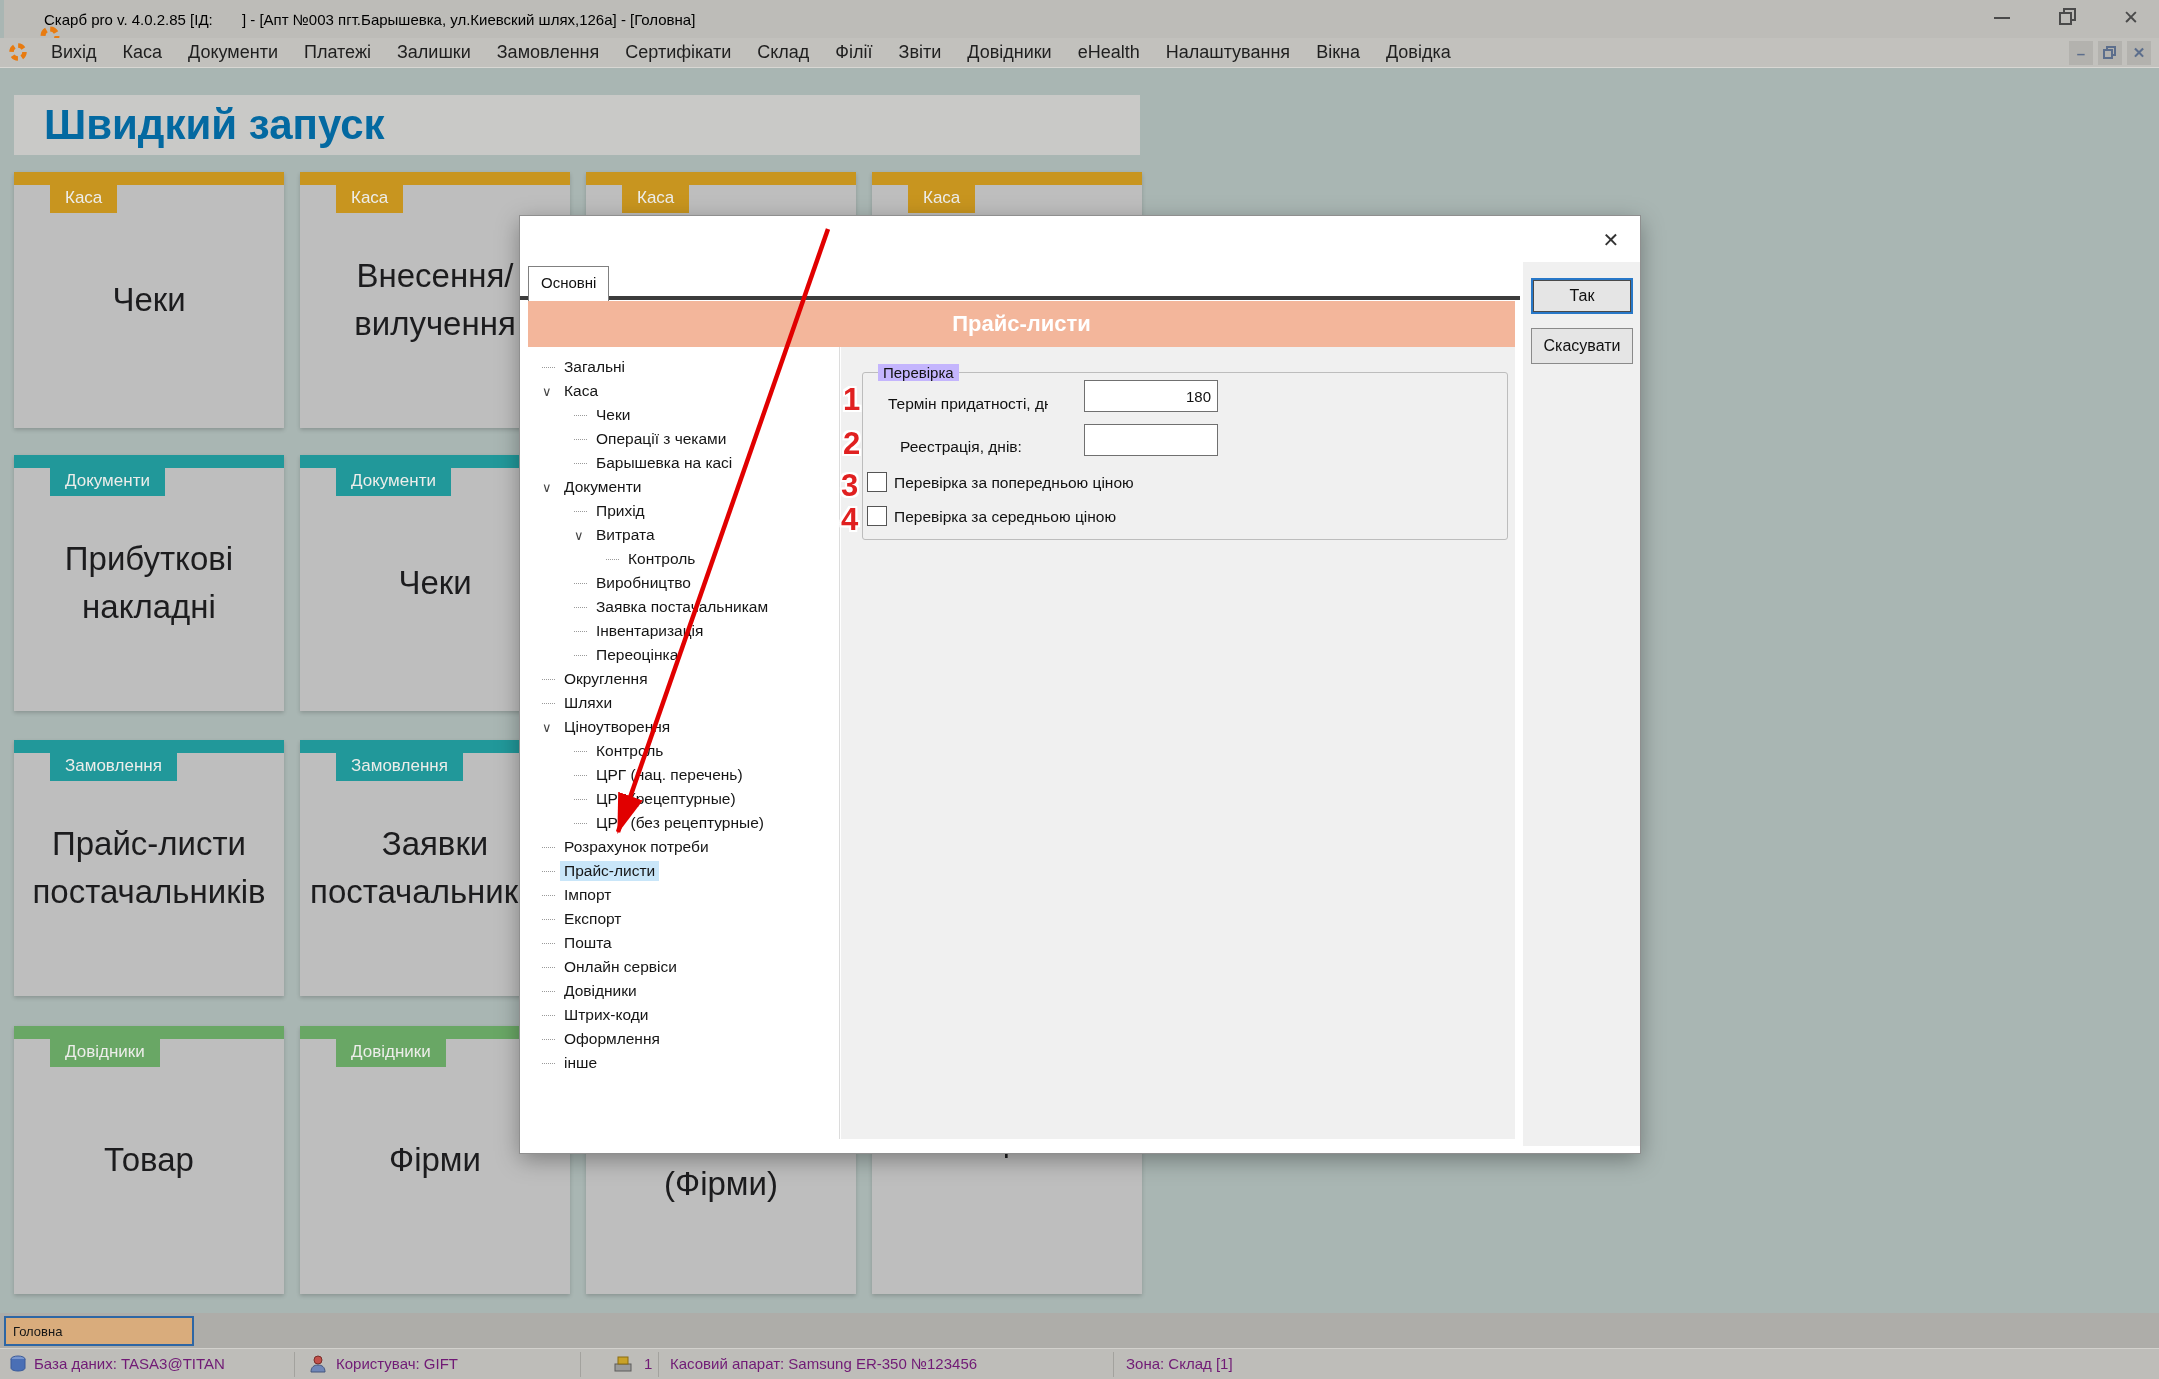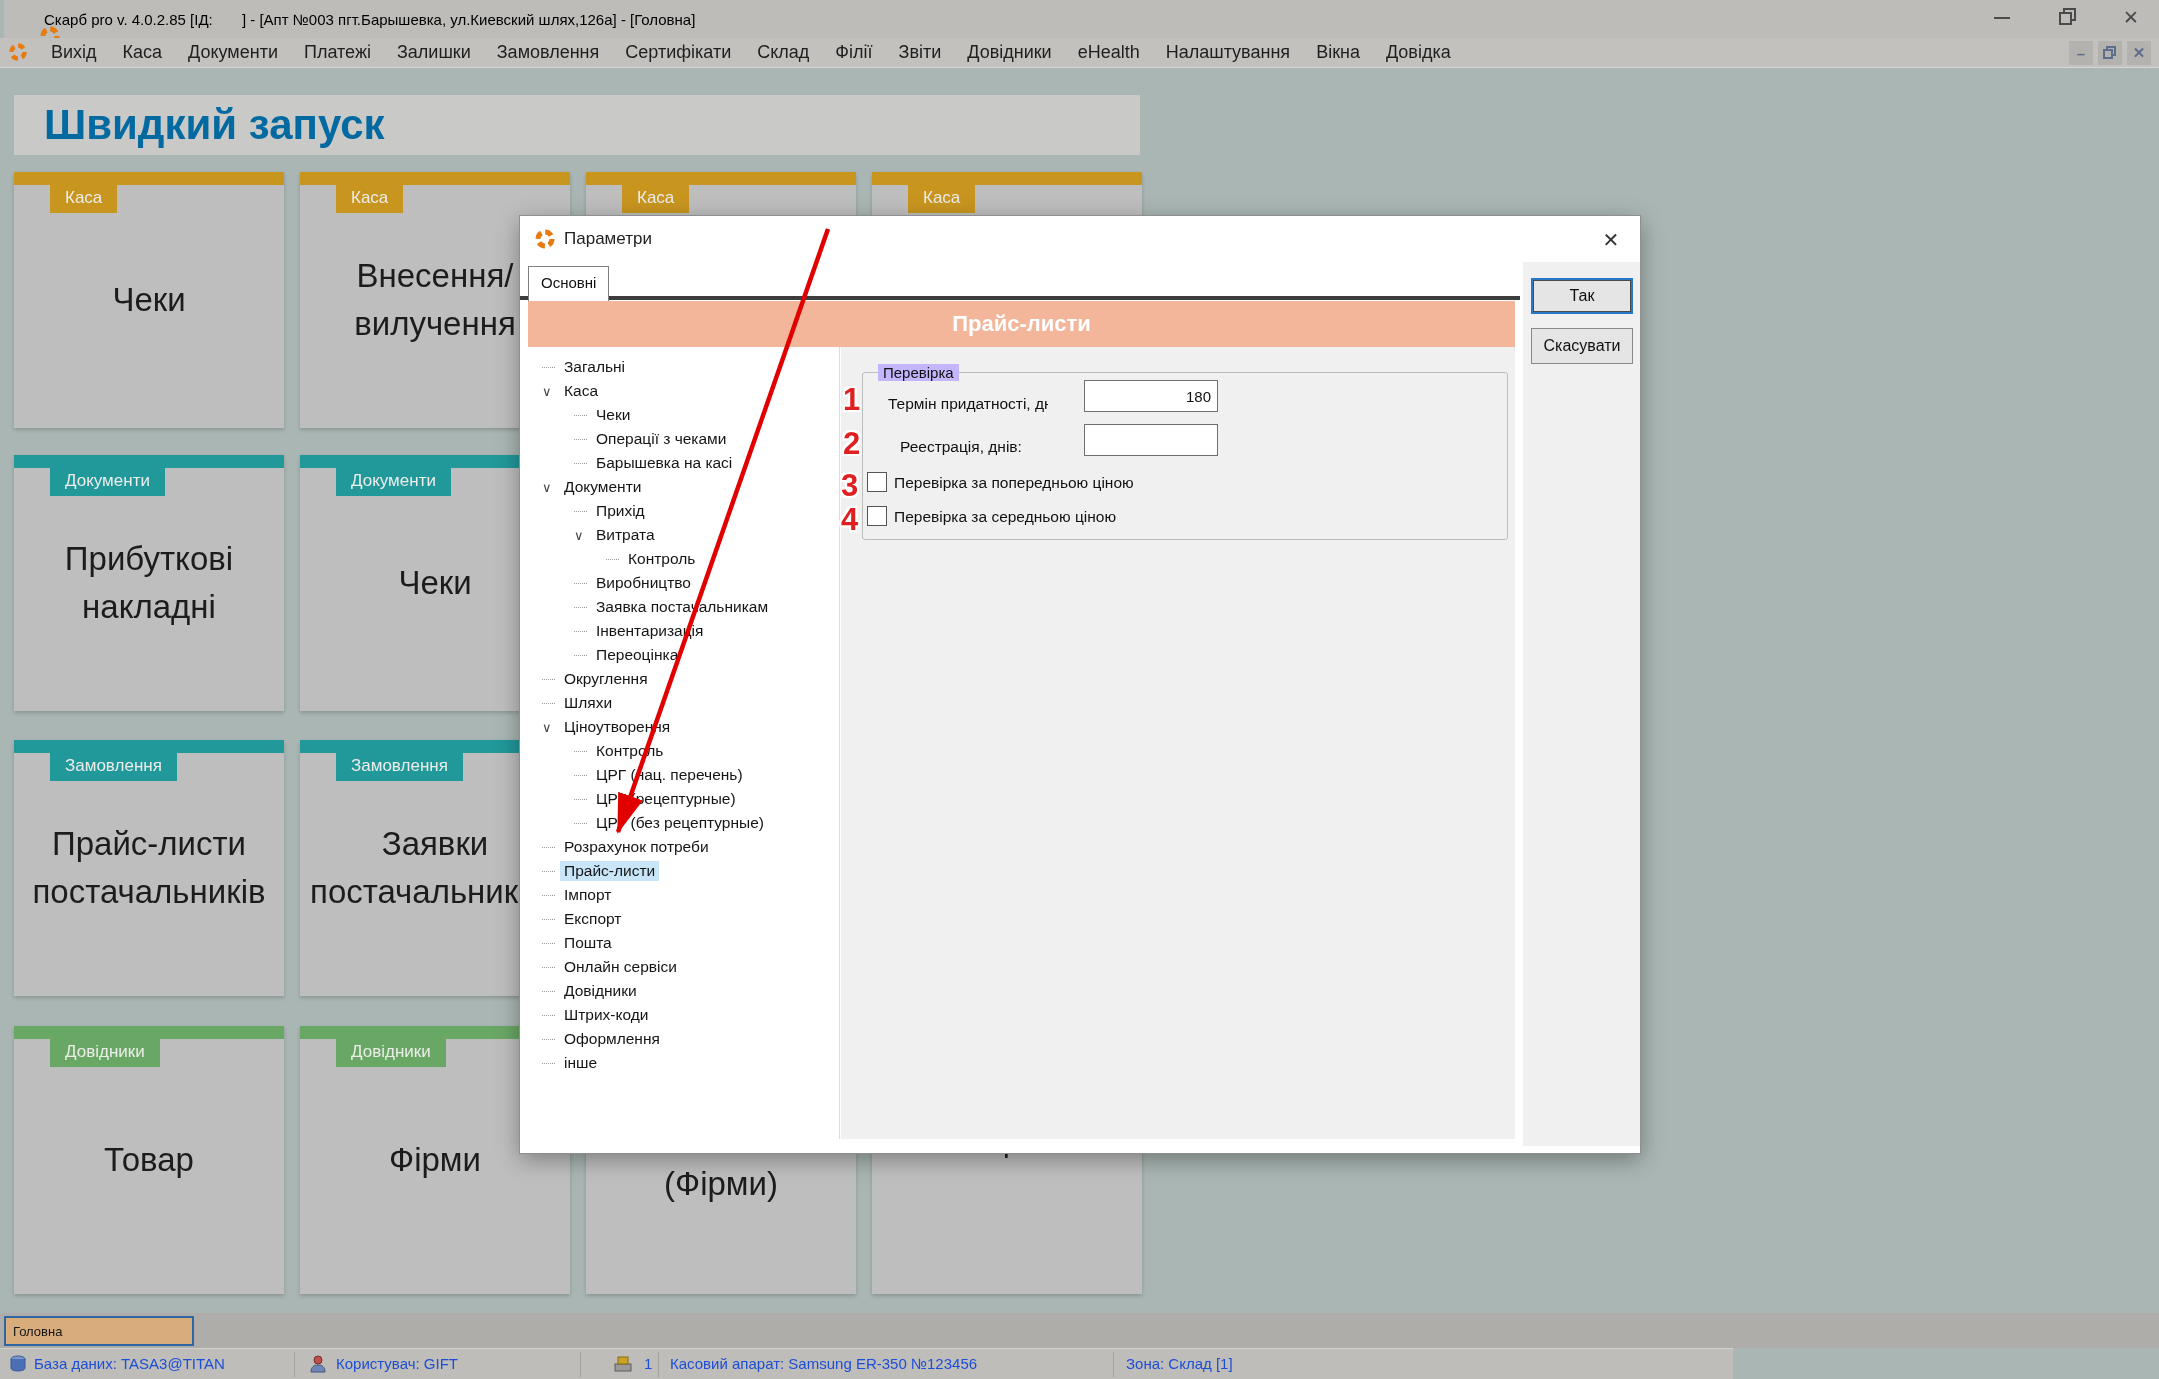--- a/index.html
+++ b/index.html
@@ -66,21 +66,21 @@
 
   
   .annot-layer{position:absolute;left:0;top:0;width:2159px;height:1379px;z-index:20;pointer-events:none;}
   .num{position:absolute;font-size:31px;font-weight:bold;color:#E02020;
     text-shadow:-2px 0 0 #fff,2px 0 0 #fff,0 -2px 0 #fff,0 2px 0 #fff,-2px -2px 0 #fff,2px 2px 0 #fff,-2px 2px 0 #fff,2px -2px 0 #fff;}
 
   
   .taskbar{position:absolute;left:0;top:1313px;width:2159px;height:35px;background:#AEADA9;}
   .task-tab{position:absolute;left:4px;top:3px;width:190px;height:30px;background:#D9AC7C;border:2px solid #2E66A4;
     display:flex;align-items:center;padding-left:7px;font-size:13px;color:#161616;}
-  .statusbar{position:absolute;left:0;top:1348px;width:1733px;height:31px;background:#BEBDB9;border-top:1px solid #d2d1cd;font-size:15px;color:#1d4ed8;}
+  .statusbar{position:absolute;left:0;top:1348px;width:2159px;height:31px;background:#BEBDB9;border-top:1px solid #d2d1cd;font-size:15px;color:#701a75;}
   .sb-text{position:absolute;top:6px;white-space:nowrap;}
   .sb-div{position:absolute;top:3px;width:1px;height:25px;background:#a3a29e;}
   .sb-icon{position:absolute;top:5px;}
 </style>
 </head>
 <body>
 
 <div id="app">
 
   <div class="titlebar">
@@ -215,28 +215,20 @@
     <div class="tile-strip cat-dov"></div>
     <div class="tile-tag cat-dov">Довідники</div>
   </div>
   <div class="tile" style="left:872px;top:1026px;height:268px">
     <div class="tile-label" style="align-items:flex-start;padding-top:90px">Націнки</div>
     <div class="tile-strip cat-dov"></div>
     <div class="tile-tag cat-dov">Довідники</div>
   </div>
 
   <div class="dialog">
-    <div class="dlg-titlebar">
-      <span class="logo">
-        <svg width="22" height="22">
-            <circle cx="11" cy="11" r="7" fill="none" stroke="#E87B10" stroke-width="5" stroke-dasharray="7 4"></circle>
-          </svg>
-      </span>
-      <span>Параметри</span>
-    </div>
     <div class="dlg-close">✕</div>
 
     <div class="dlg-rightcol">
       <div class="btn btn-ok">Так</div>
       <div class="btn btn-cancel">Скасувати</div>
     </div>
 
     <div class="dlg-tabline"></div>
     <div class="dlg-tab">Основні</div>
     <div class="dlg-banner">Прайс-листи</div>

